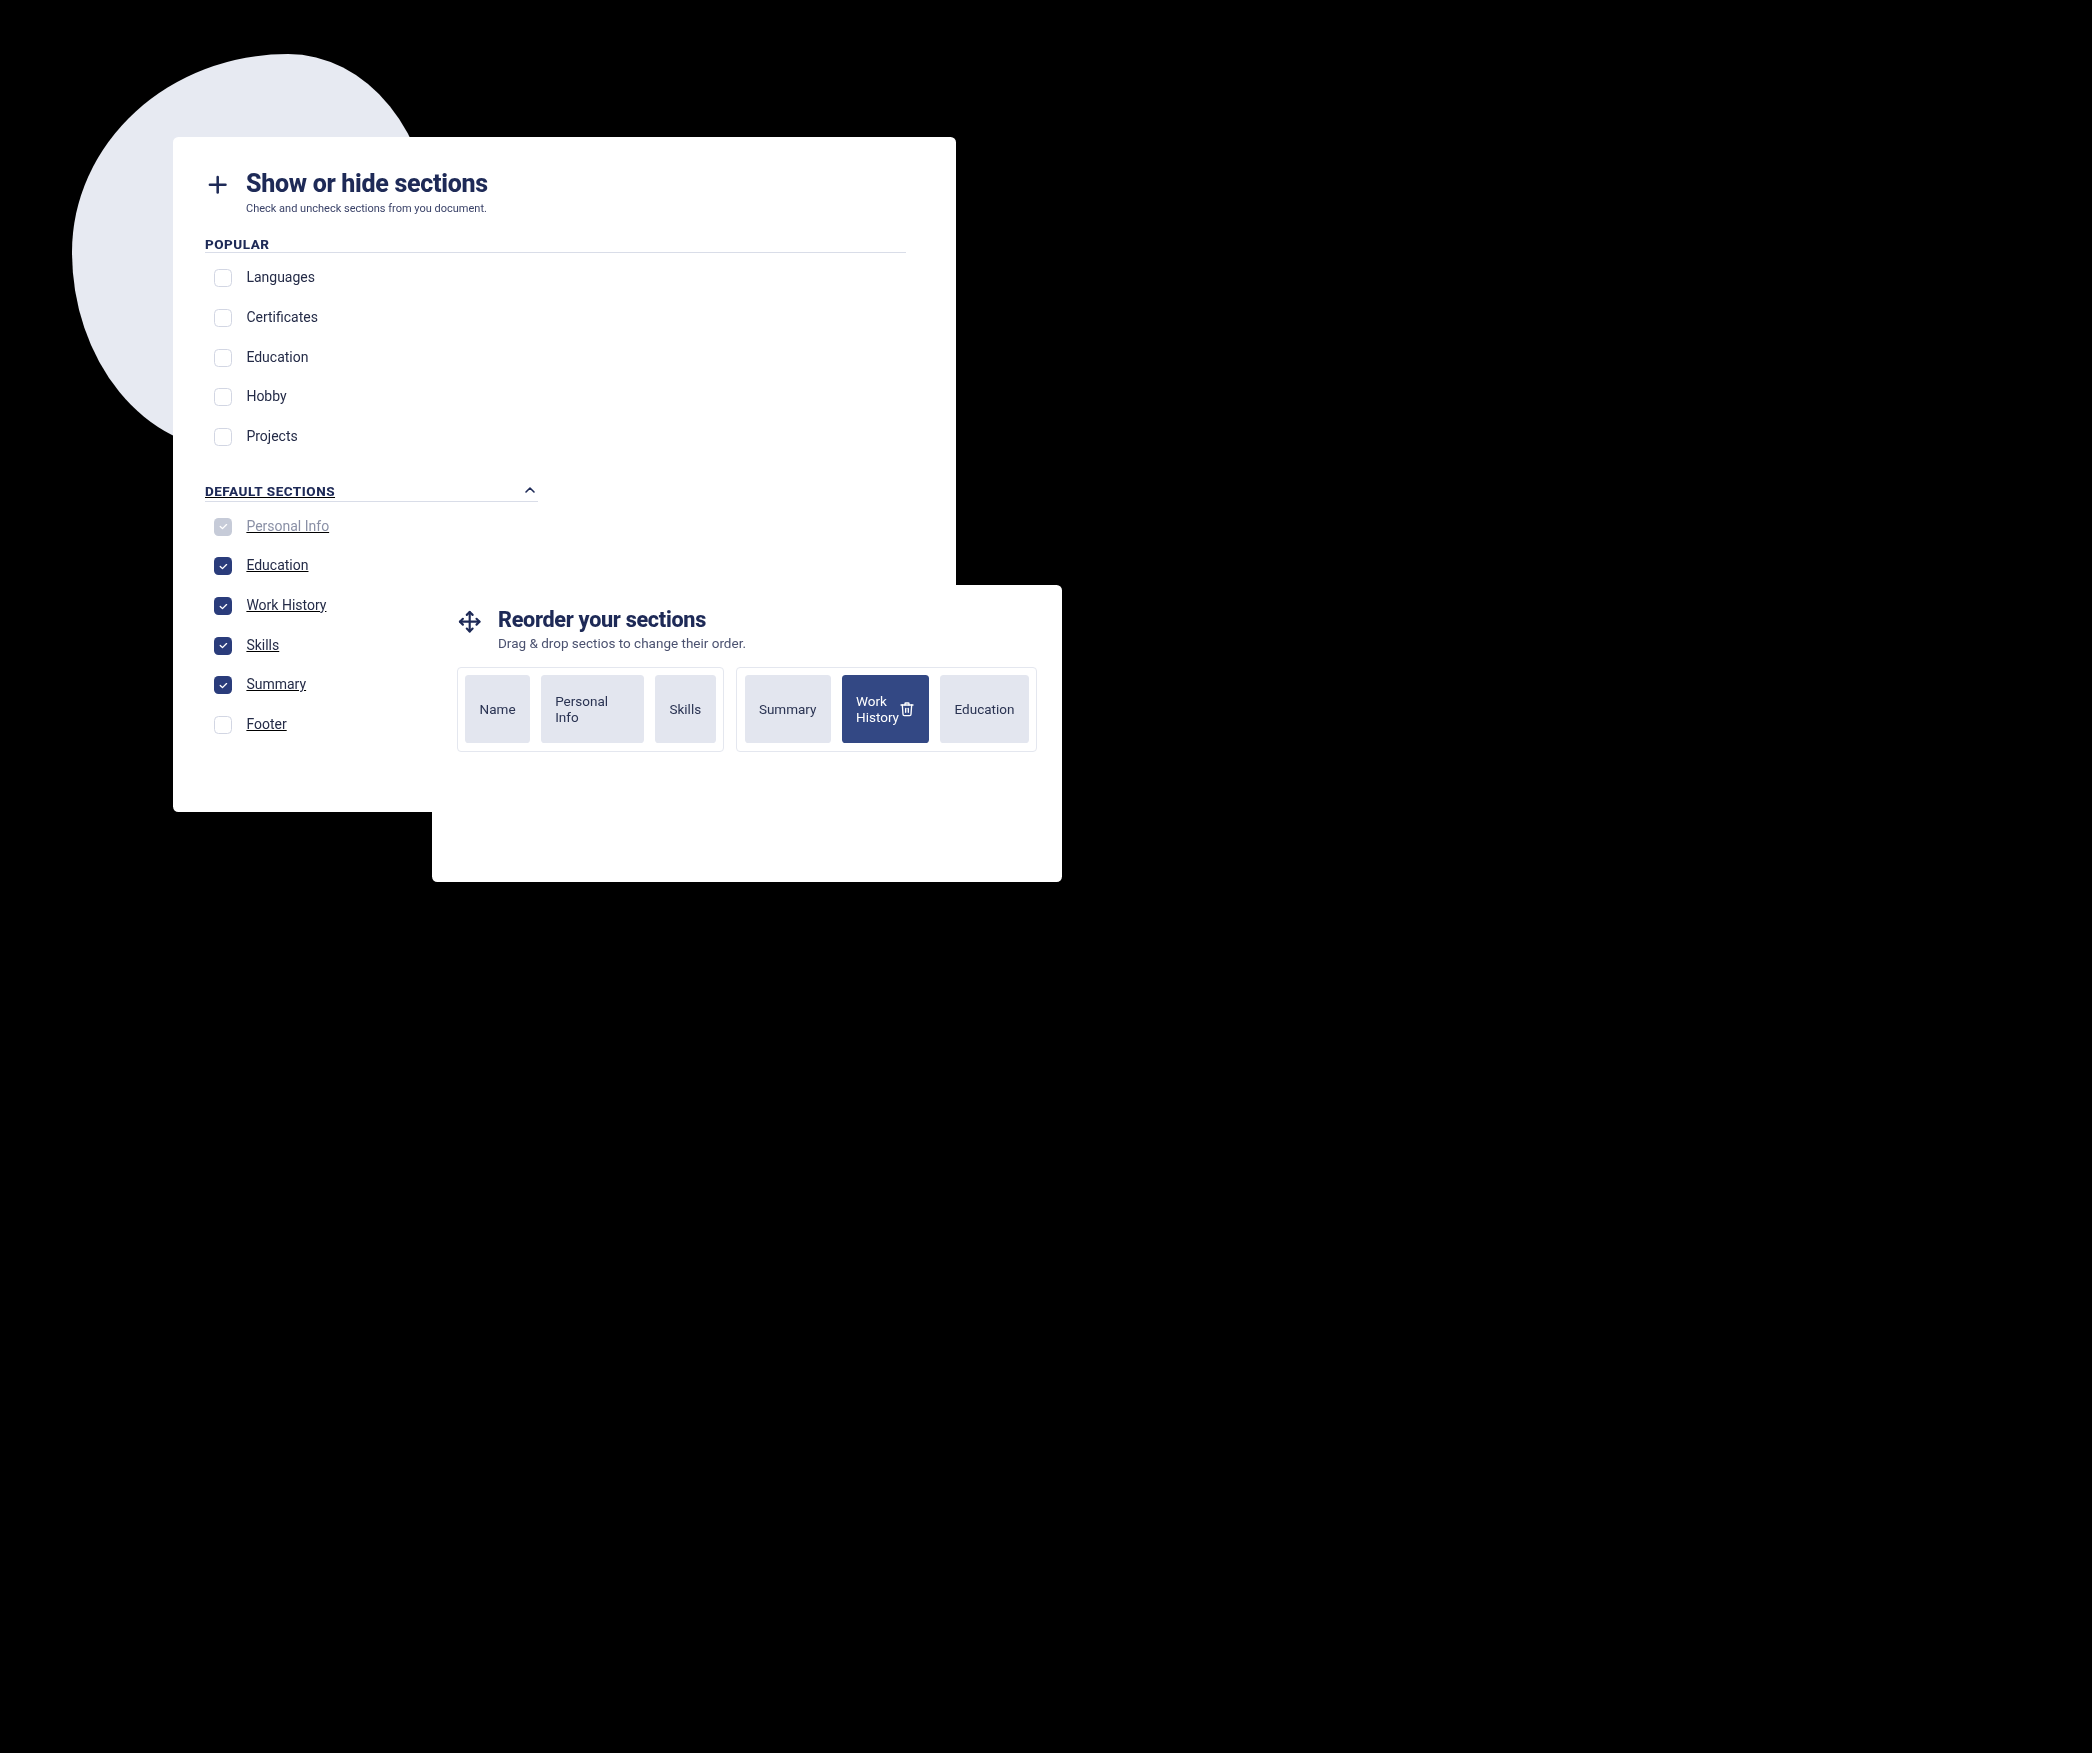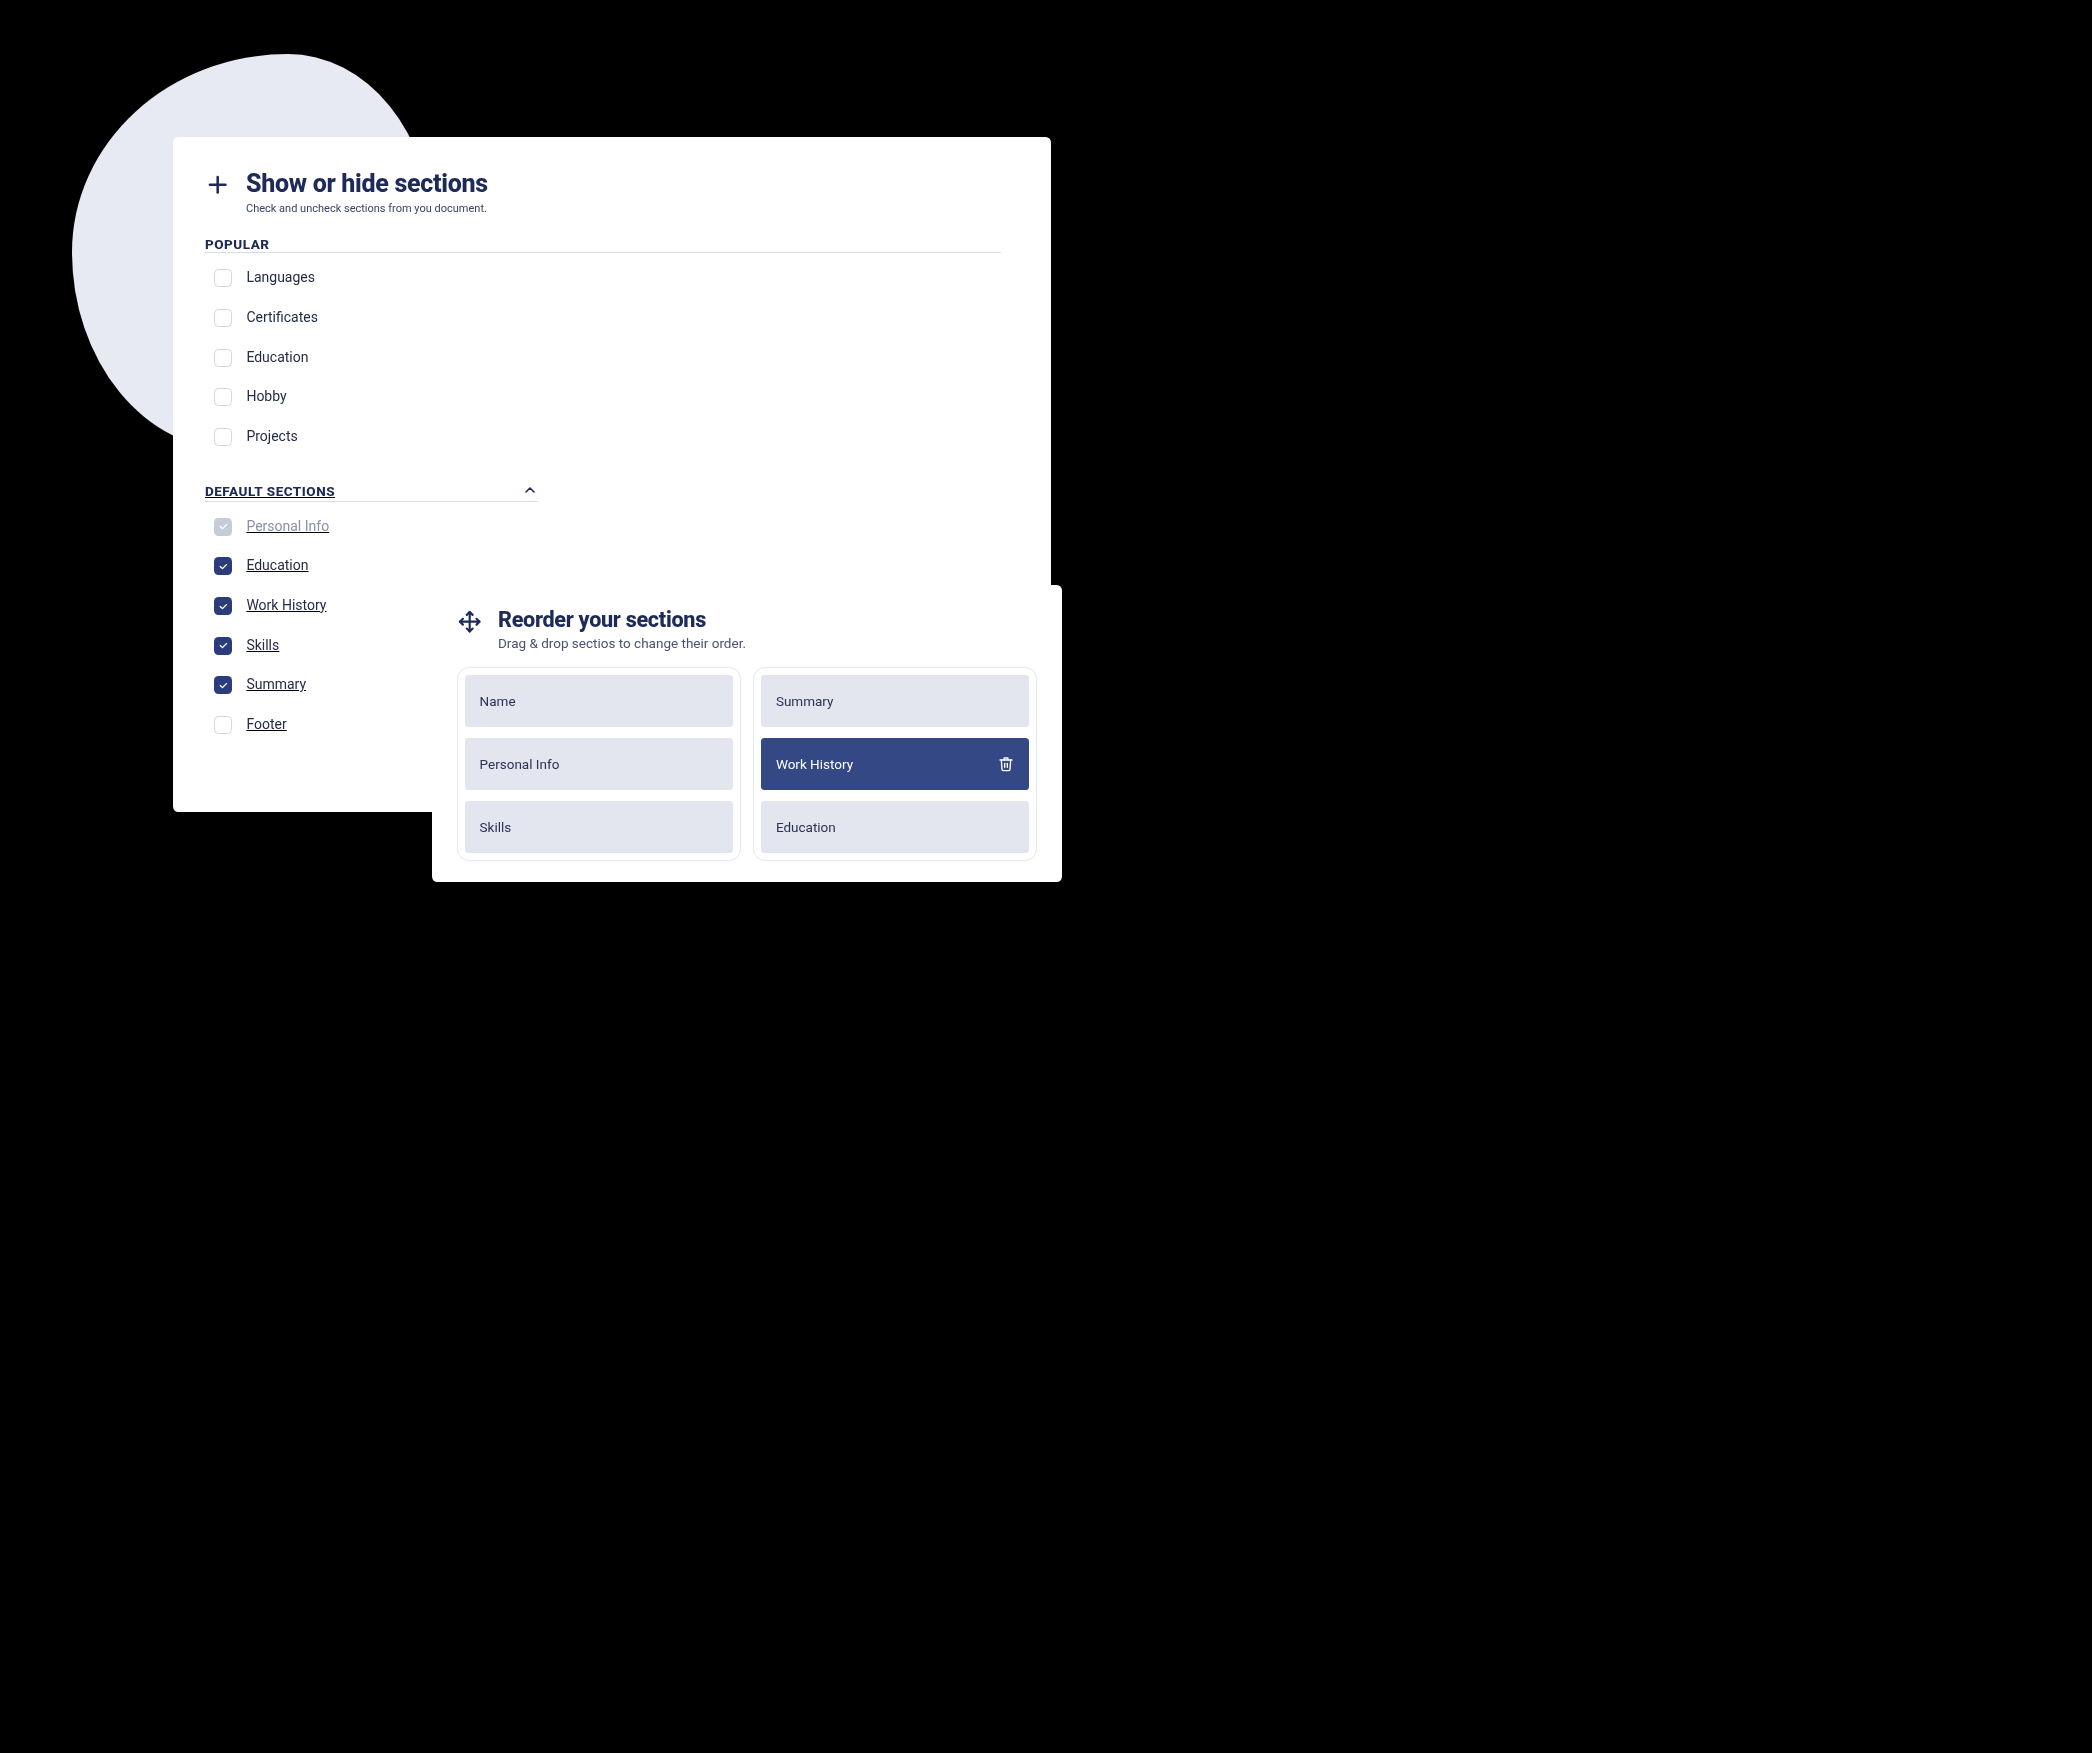--- a/index.html
+++ b/index.html
@@ -23,21 +23,21 @@
     background: #E7EAF2;
     border-radius: 60% 40% 55% 45% / 50% 45% 55% 50%;
     z-index: 0;
   }
 
   
   .card-show-hide {
     position: absolute;
     top: 137px;
     left: 173px;
-    width: 878px;
+    width: 783px;
     height: 675px;
     background: #fff;
     border-radius: 5.4px;
     padding: 32px 50px 32px 32px;
     z-index: 1;
   }
 
   .card-header { display: flex; align-items: flex-start; gap: 16px; margin-bottom: 21.6px; }
   .card-header .icon-slot { flex: 0 0 25px; display:flex; align-items:center; justify-content:center; margin-top:3.6px; }
   .card-header .title {
@@ -113,24 +113,24 @@
     z-index: 2;
   }
   .card-reorder .card-header { margin-bottom: 16px; }
   .card-reorder .title { font-size: 21.6px; }
   .card-reorder .subtitle { font-size: 13.5px; color: #4B5270; }
 
   .reorder-columns { display: flex; gap: 12.6px; }
   .reorder-col {
     flex: 1;
     border: 0.9px solid #E4E7EF;
-    border-radius: 12px;
+    border-radius: 4px;
     padding: 7.2px;
     display: flex;
-    flex-direction: column;
+    flex-direction: row;
     gap: 10.8px;
   }
   .reorder-item {
     background: #E3E6EF;
     color: #2A3352;
     border-radius: 3.6px;
     padding: 18px 14.4px;
     font-size: 13.5px;
     display: flex;
     align-items: center;

